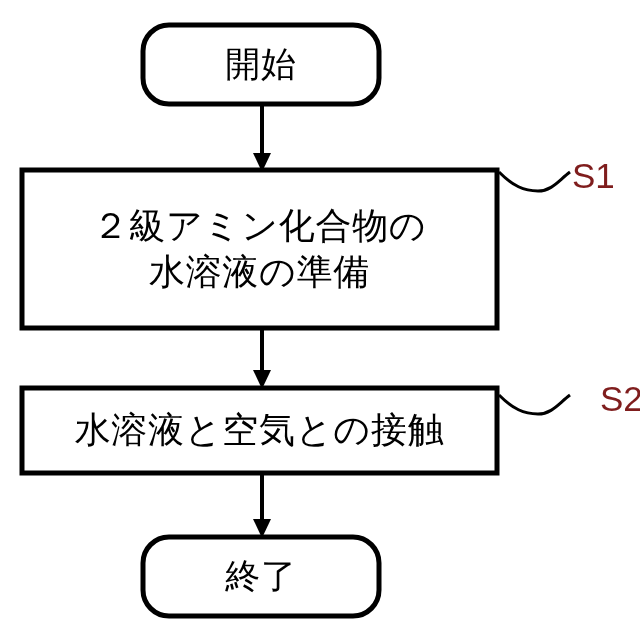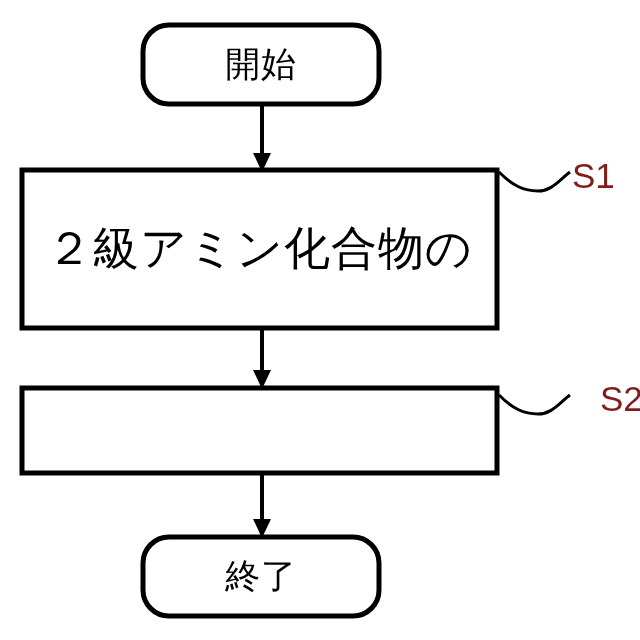--- a/index.html
+++ b/index.html
@@ -44,24 +44,23 @@
     letter-spacing: 0.02em;
   }
 
   .terminal-text {
     font-size: 35px;
     line-height: 1.1;
     font-weight: 400;
   }
 
   .process-text {
-    font-size: 46px;
+    font-size: 36px;
     line-height: 1.28;
     font-weight: 400;
-    font-family: Liberation Serif, serif;
   }
 
   .step-label {
     position: absolute;
     font-family: "Liberation Sans", "DejaVu Sans", sans-serif;
     font-size: 35px;
     line-height: 1;
     font-weight: 400;
     color: #7f1d1d;
     white-space: pre;
@@ -110,22 +109,26 @@
 
     <rect x="143" y="537" width="236" height="79" rx="26" ry="26" fill="#ffffff" stroke="#000000" stroke-width="5"></rect>
   </svg>
 
   <div id="start-node-text" class="node-text terminal-text">
     <span>開始</span>
   </div>
 
   <div id="step1-node-text" class="node-text process-text">
     <span>２級アミン化合物の</span>
+    <span>水溶液の準備</span>
   </div>
 
+  <div id="step2-node-text" class="node-text process-text">
+    <span>水溶液と空気との接触</span>
+  </div>
 
   <div id="end-node-text" class="node-text terminal-text">
     <span>終了</span>
   </div>
 
   <div id="step1-label" class="step-label">S1</div>
 
   <div id="step2-label" class="step-label">S2</div>
 
 </div>

